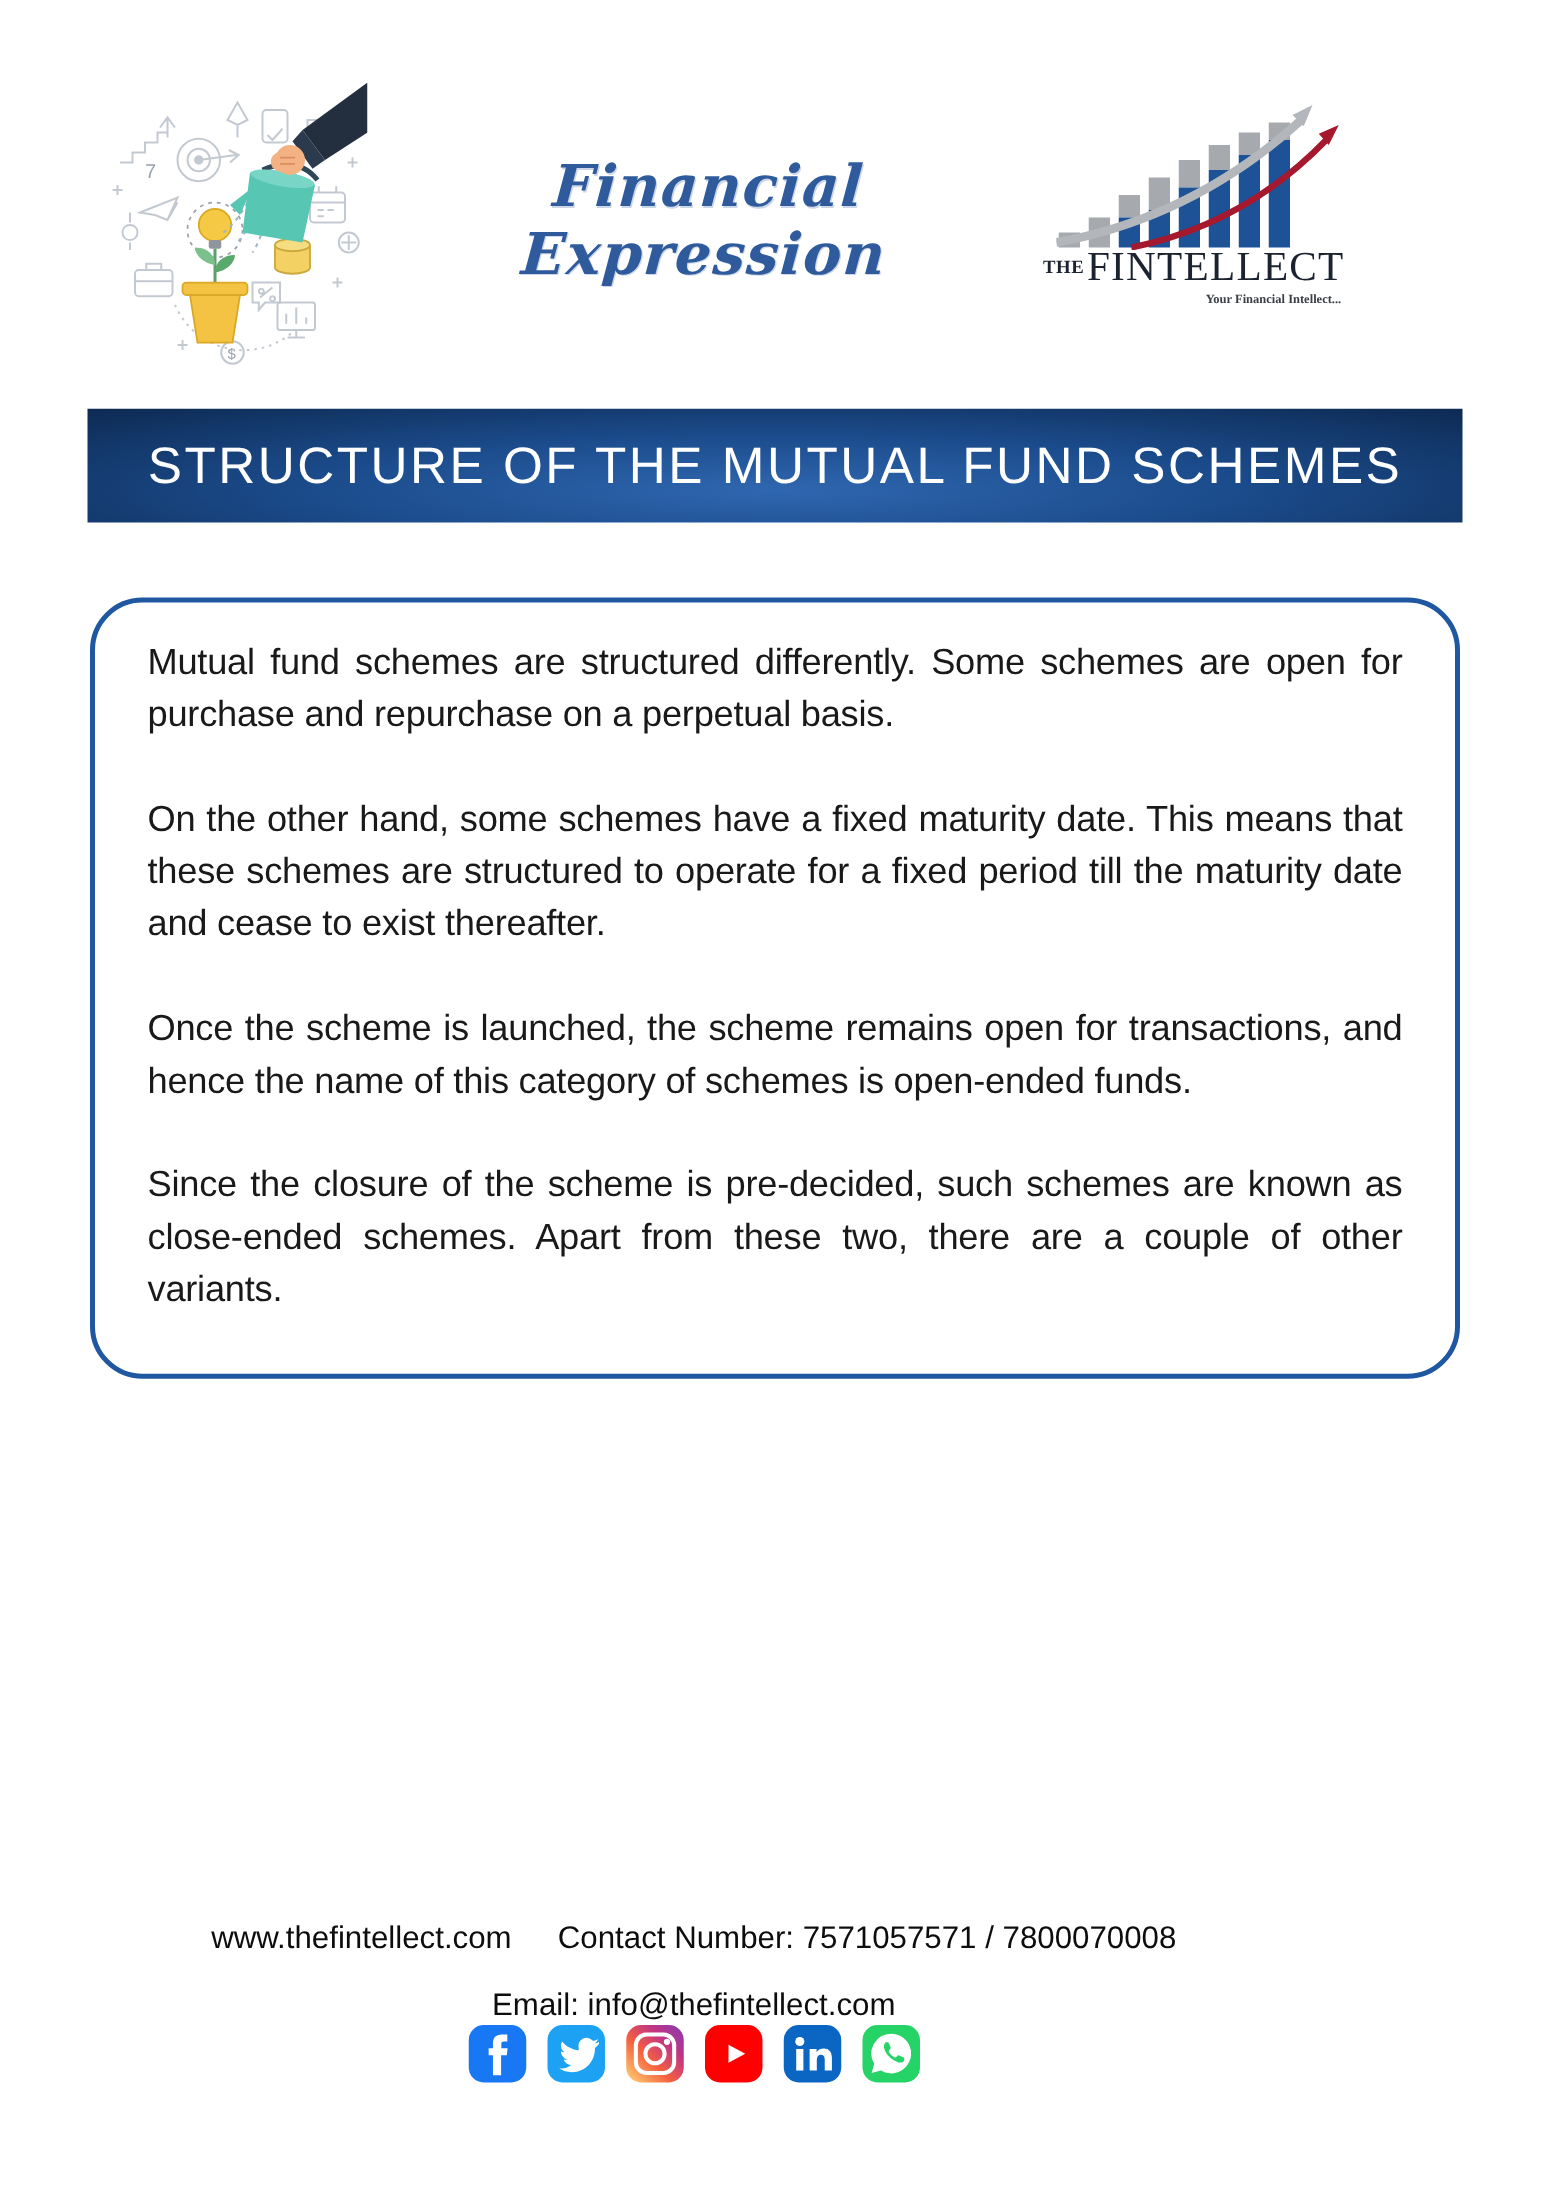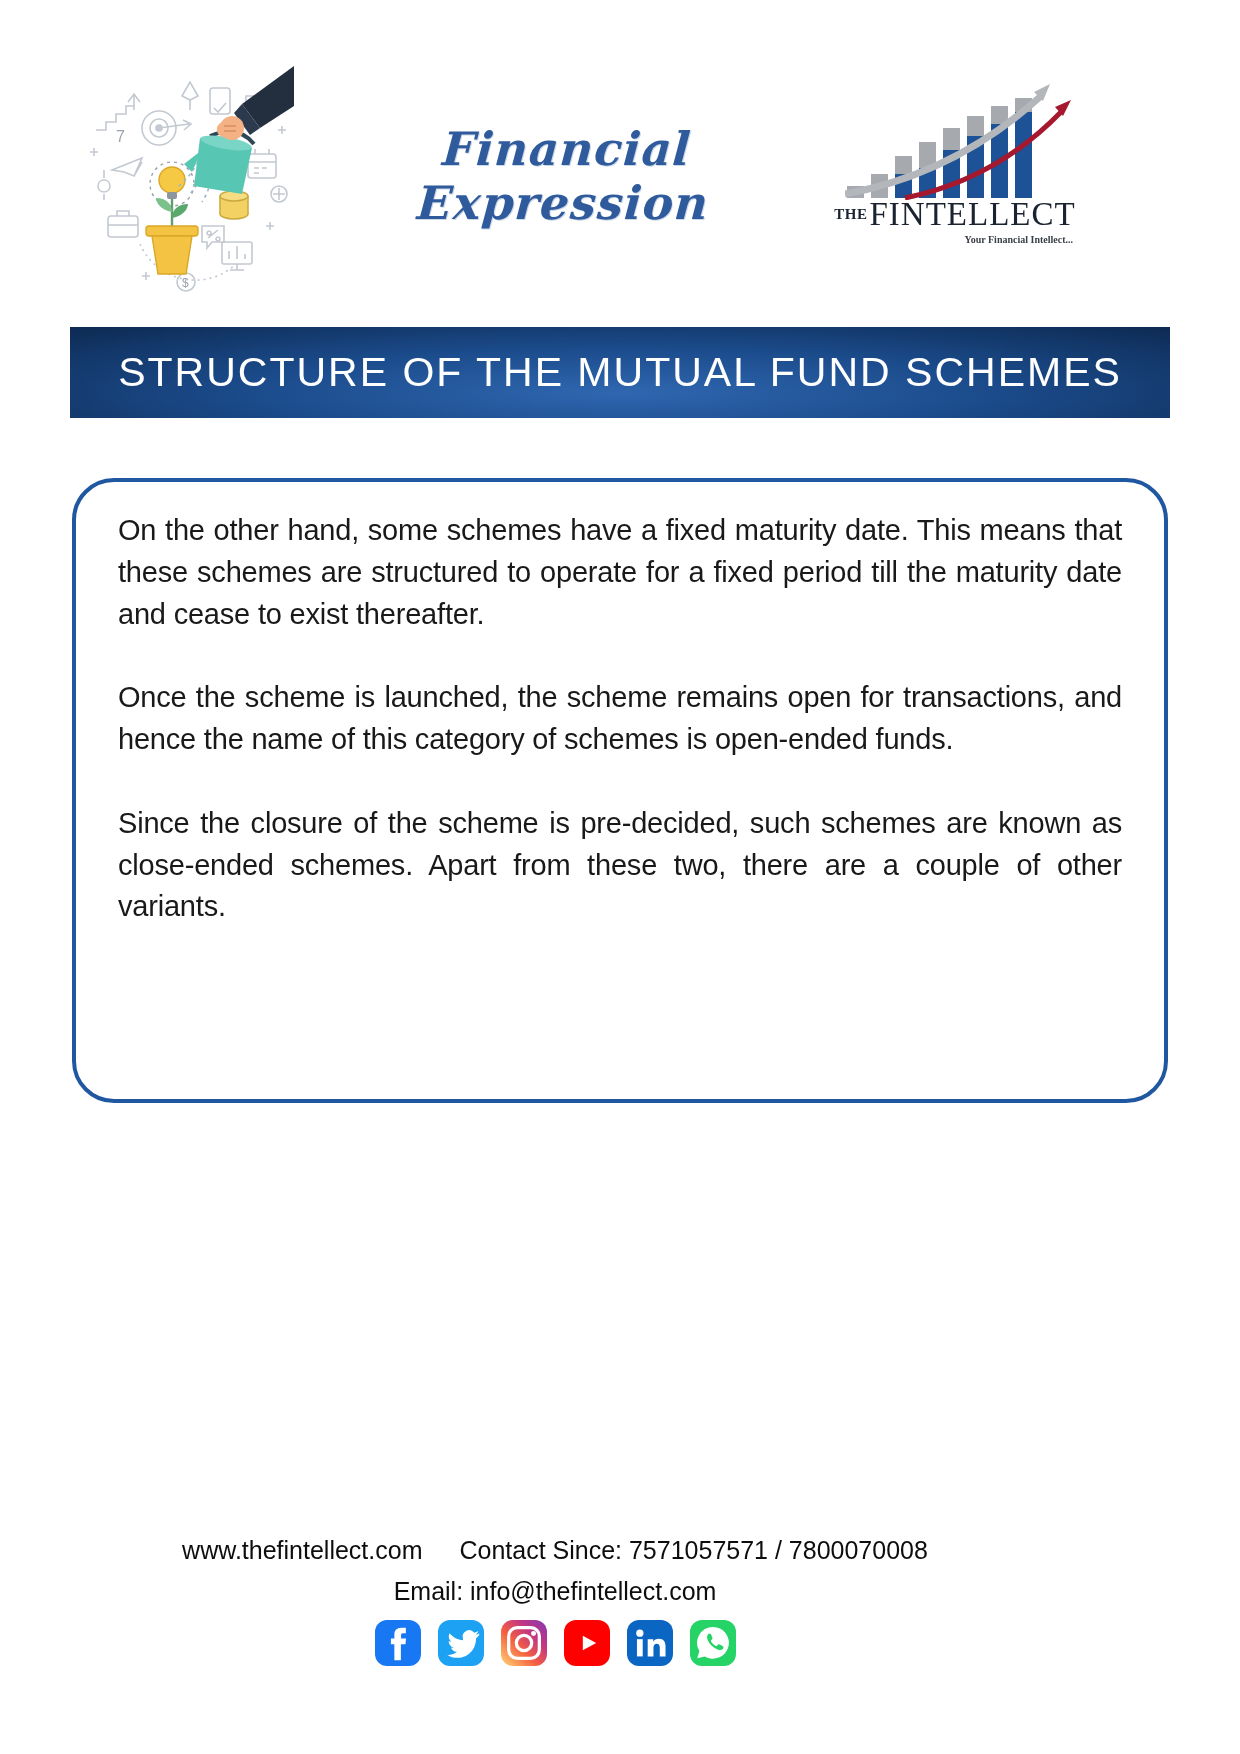--- a/index.html
+++ b/index.html
@@ -45,21 +45,21 @@
   .content-box p{
     margin:0 0 42px 0;font-size:29px;line-height:1.44;color:#191919;
     text-align:justify;letter-spacing:-.2px;
   }
   
   .footer-text{
     position:absolute;left:0;top:1532px;width:1110px;text-align:center;
     font-size:25px;color:#0d0d0d;line-height:1.5;
   }
   .footer-text .contact-label{margin-left:30px;}
-  .footer-line2{margin-top:3px;}
+  .footer-line2{margin-top:16px;}
   .social-row{
     position:absolute;left:0;top:1620px;width:1110px;
     display:flex;justify-content:center;gap:17px;
   }
   .social-icon{
     width:46px;height:46px;border-radius:12px;display:flex;align-items:center;justify-content:center;
     cursor:pointer;
   }
   .social-icon svg{display:block;}
 </style>
@@ -174,29 +174,30 @@
       <span class="the">THE</span><span class="name">FINTELLECT</span>
     </div>
     <div class="fintellect-tagline">Your Financial Intellect...</div>
   </div>
 
   <div class="banner">
     <span class="banner-title">STRUCTURE OF THE MUTUAL FUND SCHEMES</span>
   </div>
 
   <div class="content-box" id="content-box">
+      <p>Mutual fund schemes are structured differently. Some schemes are open for purchase and repurchase on a perpetual basis.</p>
       <p>On the other hand, some schemes have a fixed maturity date. This means that these schemes are structured to operate for a fixed period till the maturity date and cease to exist thereafter.</p>
       <p>Once the scheme is launched, the scheme remains open for transactions, and hence the name of this category of schemes is open-ended funds.</p>
       <p>Since the closure of the scheme is pre-decided, such schemes are known as close-ended schemes. Apart from these two, there are a couple of other variants.</p>
     </div>
 
   <div class="footer-text">
     <div class="footer-line1">
       <span>www.thefintellect.com</span>
-      <span class="contact-label">Contact Since:</span>
+      <span class="contact-label">Contact Number:</span>
       <span>7571057571 / 7800070008</span>
     </div>
     <div class="footer-line2">
       <span>Email:</span>
       <span>info@thefintellect.com</span>
     </div>
   </div>
 
   <div class="social-row" id="social-row">
       <div class="social-icon" style="background: rgb(24, 119, 242);">

